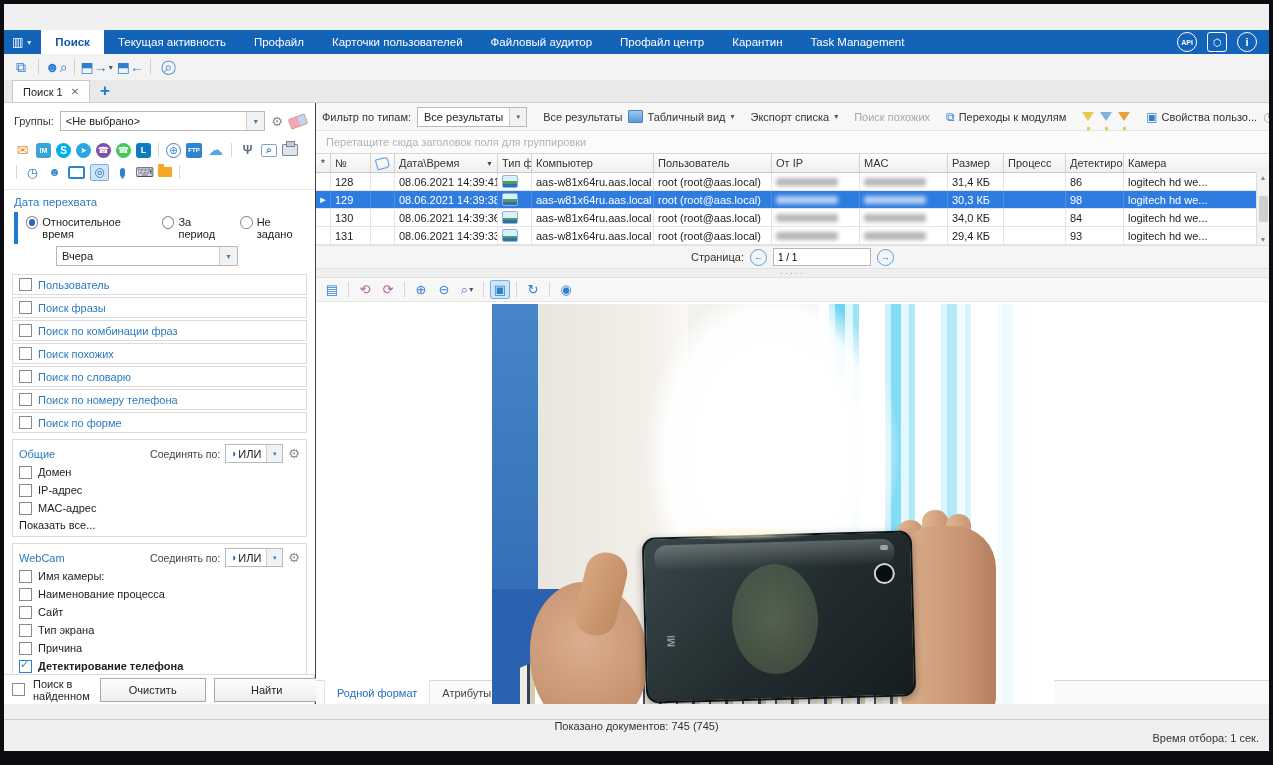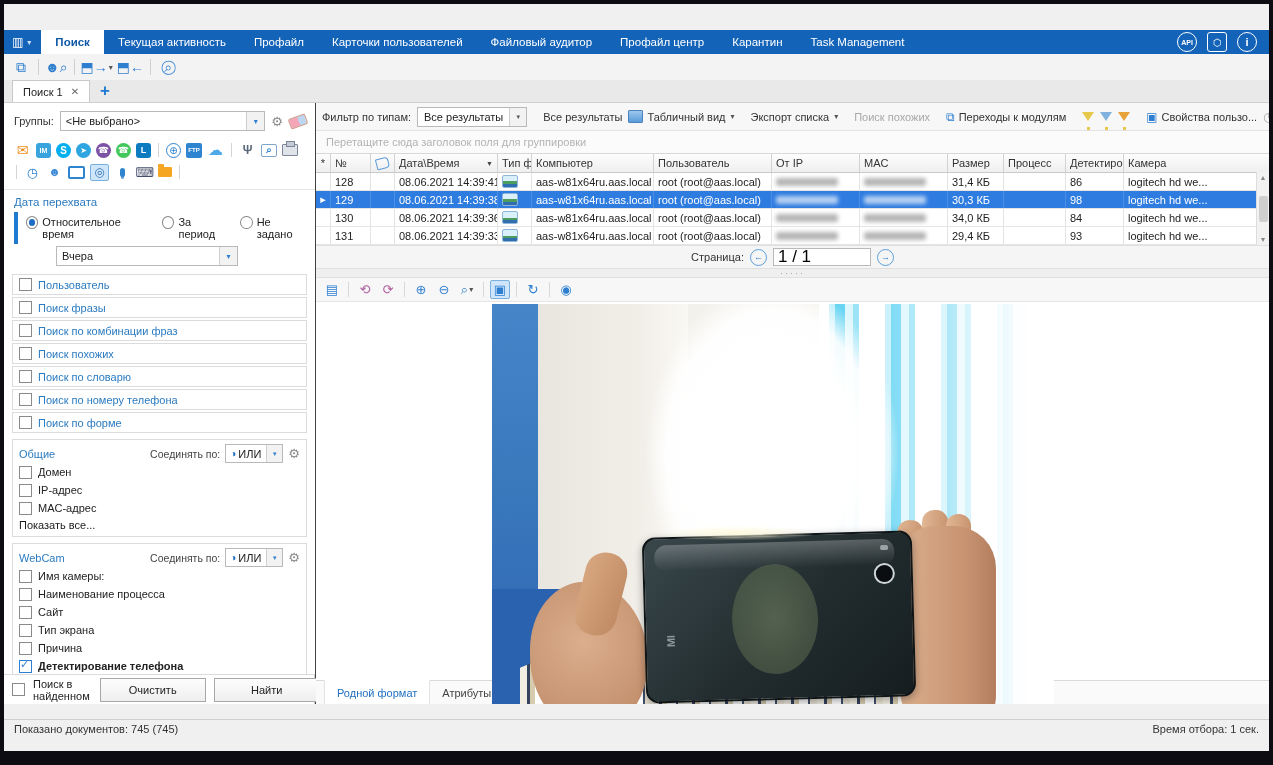--- a/index.html
+++ b/index.html
@@ -147,21 +147,21 @@
   .tr.selected{background:#2e7ce0;color:#fff;}
   .tr.selected .td{border-right-color:#4a8fe6;}
   .tr.selected .blur-chip{background:#cfe0f6;opacity:.85;}
   .tr.selected .c-mark::after{content:"▸";color:#fff;}
   .tr:not(.selected) .c-mark::after{content:"";}
   .vscroll{position:absolute;right:0;top:18px;bottom:0;width:13px;background:#f2f2f2;border-left:1px solid #ddd;display:flex;flex-direction:column;justify-content:space-between;align-items:center;font-size:7px;color:#888;padding:2px 0;box-sizing:border-box;}
   .vthumb{width:9px;height:26px;background:#cfcfcf;border-radius:2px;}
   .pager{height:22px;background:#f5f5f5;border-top:1px solid #e0e0e0;display:flex;align-items:center;justify-content:center;gap:6px;}
   .pager .lbl{color:#333;}
   .pg-arrow{width:15px;height:15px;border:1.4px solid #5aa0dc;border-radius:50%;color:#2f84d0;display:flex;align-items:center;justify-content:center;font-size:9px;}
-  .pg-input{border:1px solid #b9b9b9;height:16px;width:88px;font-size:17px;padding:0 4px;font-family:inherit;outline:none;}
+  .pg-input{border:1px solid #b9b9b9;height:16px;width:88px;font-size:10px;padding:0 4px;font-family:inherit;outline:none;}
   .splitter{height:8px;background:#efefef;border-top:1px solid #e0e0e0;border-bottom:1px solid #e0e0e0;display:flex;align-items:center;justify-content:center;color:#9a9a9a;font-size:9px;letter-spacing:2px;line-height:4px;}
   
   .viewer{flex:1;position:relative;background:#fff;overflow:hidden;display:flex;flex-direction:column;}
   .v-toolbar{height:23px;background:#f7f7f7;border-bottom:1px solid #e6e6e6;display:flex;align-items:center;gap:3px;padding-left:6px;}
   .vt{min-width:20px;height:19px;display:flex;align-items:center;justify-content:center;font-size:13px;color:#2f7fd0;}
   .vt.rot{color:#b05fa0;}
   .vt.active{background:#cfe6fa;border:1px solid #7ab0e0;border-radius:2px;box-sizing:border-box;}
   .v-sep{width:1px;height:15px;background:#d8d8d8;margin:0 3px;}
   .v-canvas{flex:1;position:relative;background:#fff;}
   
@@ -191,21 +191,21 @@
   .ph-flash{position:absolute;right:22px;top:12px;width:8px;height:5px;border-radius:2px;background:#9aa4a6;}
   .ph-mi{position:absolute;left:18px;top:96px;color:#8d9699;font-size:11px;font-weight:bold;transform:rotate(-90deg);}
   .ph-reflect{position:absolute;left:86px;top:28px;width:86px;height:110px;border-radius:50%;background:radial-gradient(#7a8a68,#5c6c50 70%,rgba(90,105,80,0));opacity:.55;}
   .ph-sheen{position:absolute;left:10px;top:6px;width:240px;height:26px;border-radius:12px;background:linear-gradient(180deg,rgba(255,255,255,.25),rgba(255,255,255,0));}
   .ph-glowline{position:absolute;left:170px;top:222px;width:150px;height:14px;background:radial-gradient(ellipse at center,rgba(255,250,220,.95),rgba(255,255,255,0) 75%);}
   
   .v-tabs{height:23px;background:#fafafa;border-top:1px solid #d9d9d9;display:flex;align-items:stretch;padding-left:8px;}
   .v-tab{display:flex;align-items:center;padding:0 12px;color:#444;border-right:1px solid #e3e3e3;}
   .v-tab.active{background:#fff;color:#1f6fc0;border-left:1px solid #e3e3e3;margin-top:-1px;border-top:1px solid #fff;}
   
-  .statusbar{position:absolute;left:0;bottom:14px;right:0;height:18px;background:#f0f0f0;border-top:1px solid #cfcfcf;display:flex;align-items:center;padding:0 10px;color:#333;box-sizing:border-box;}
+  .statusbar{position:absolute;left:0;bottom:14px;right:0;height:18px;background:#f0f0f0;border-top:1px solid #cfcfcf;display:flex;align-items:center;padding:0 10px;color:#333;box-sizing:border-box;flex-direction:column;}
   .statusbar .right{margin-left:auto;}
   .frame-bottom{position:absolute;left:0;right:0;bottom:0;height:14px;background:#0c0c12;}
 </style>
 </head>
 <body>
 
 <div class="window">
 
   <div class="titlebar">
     <div class="app-logo"></div>

